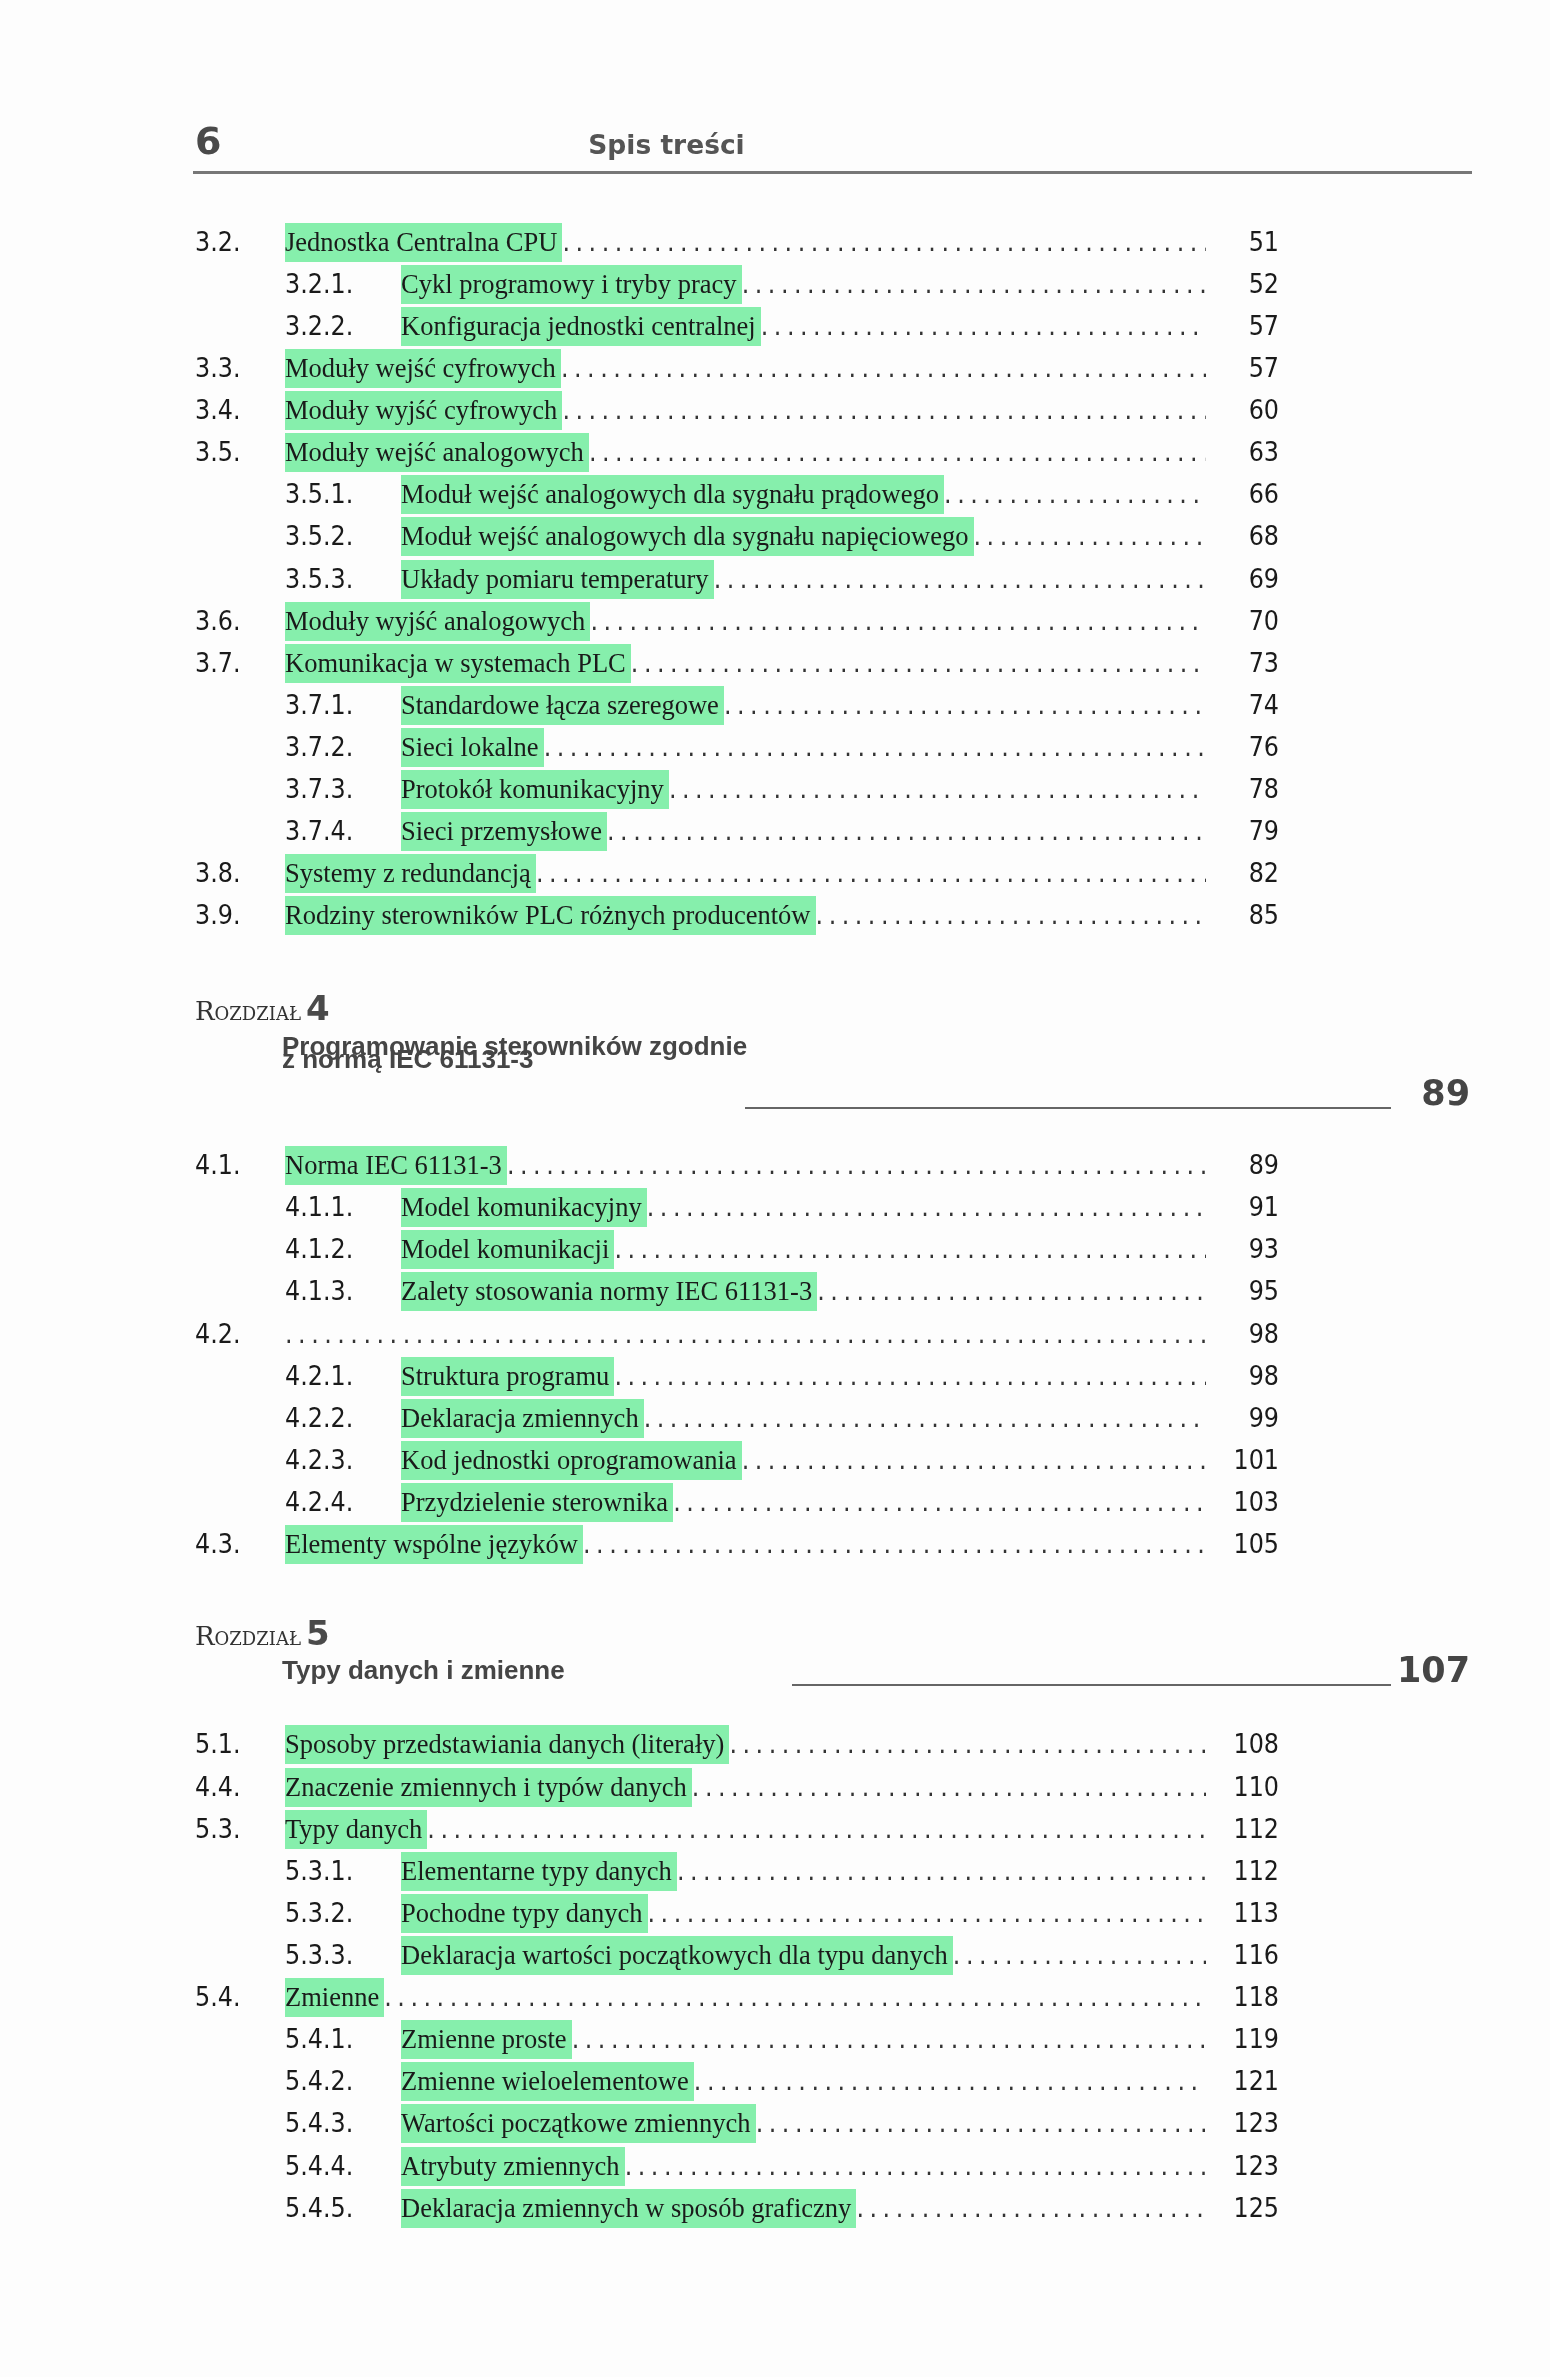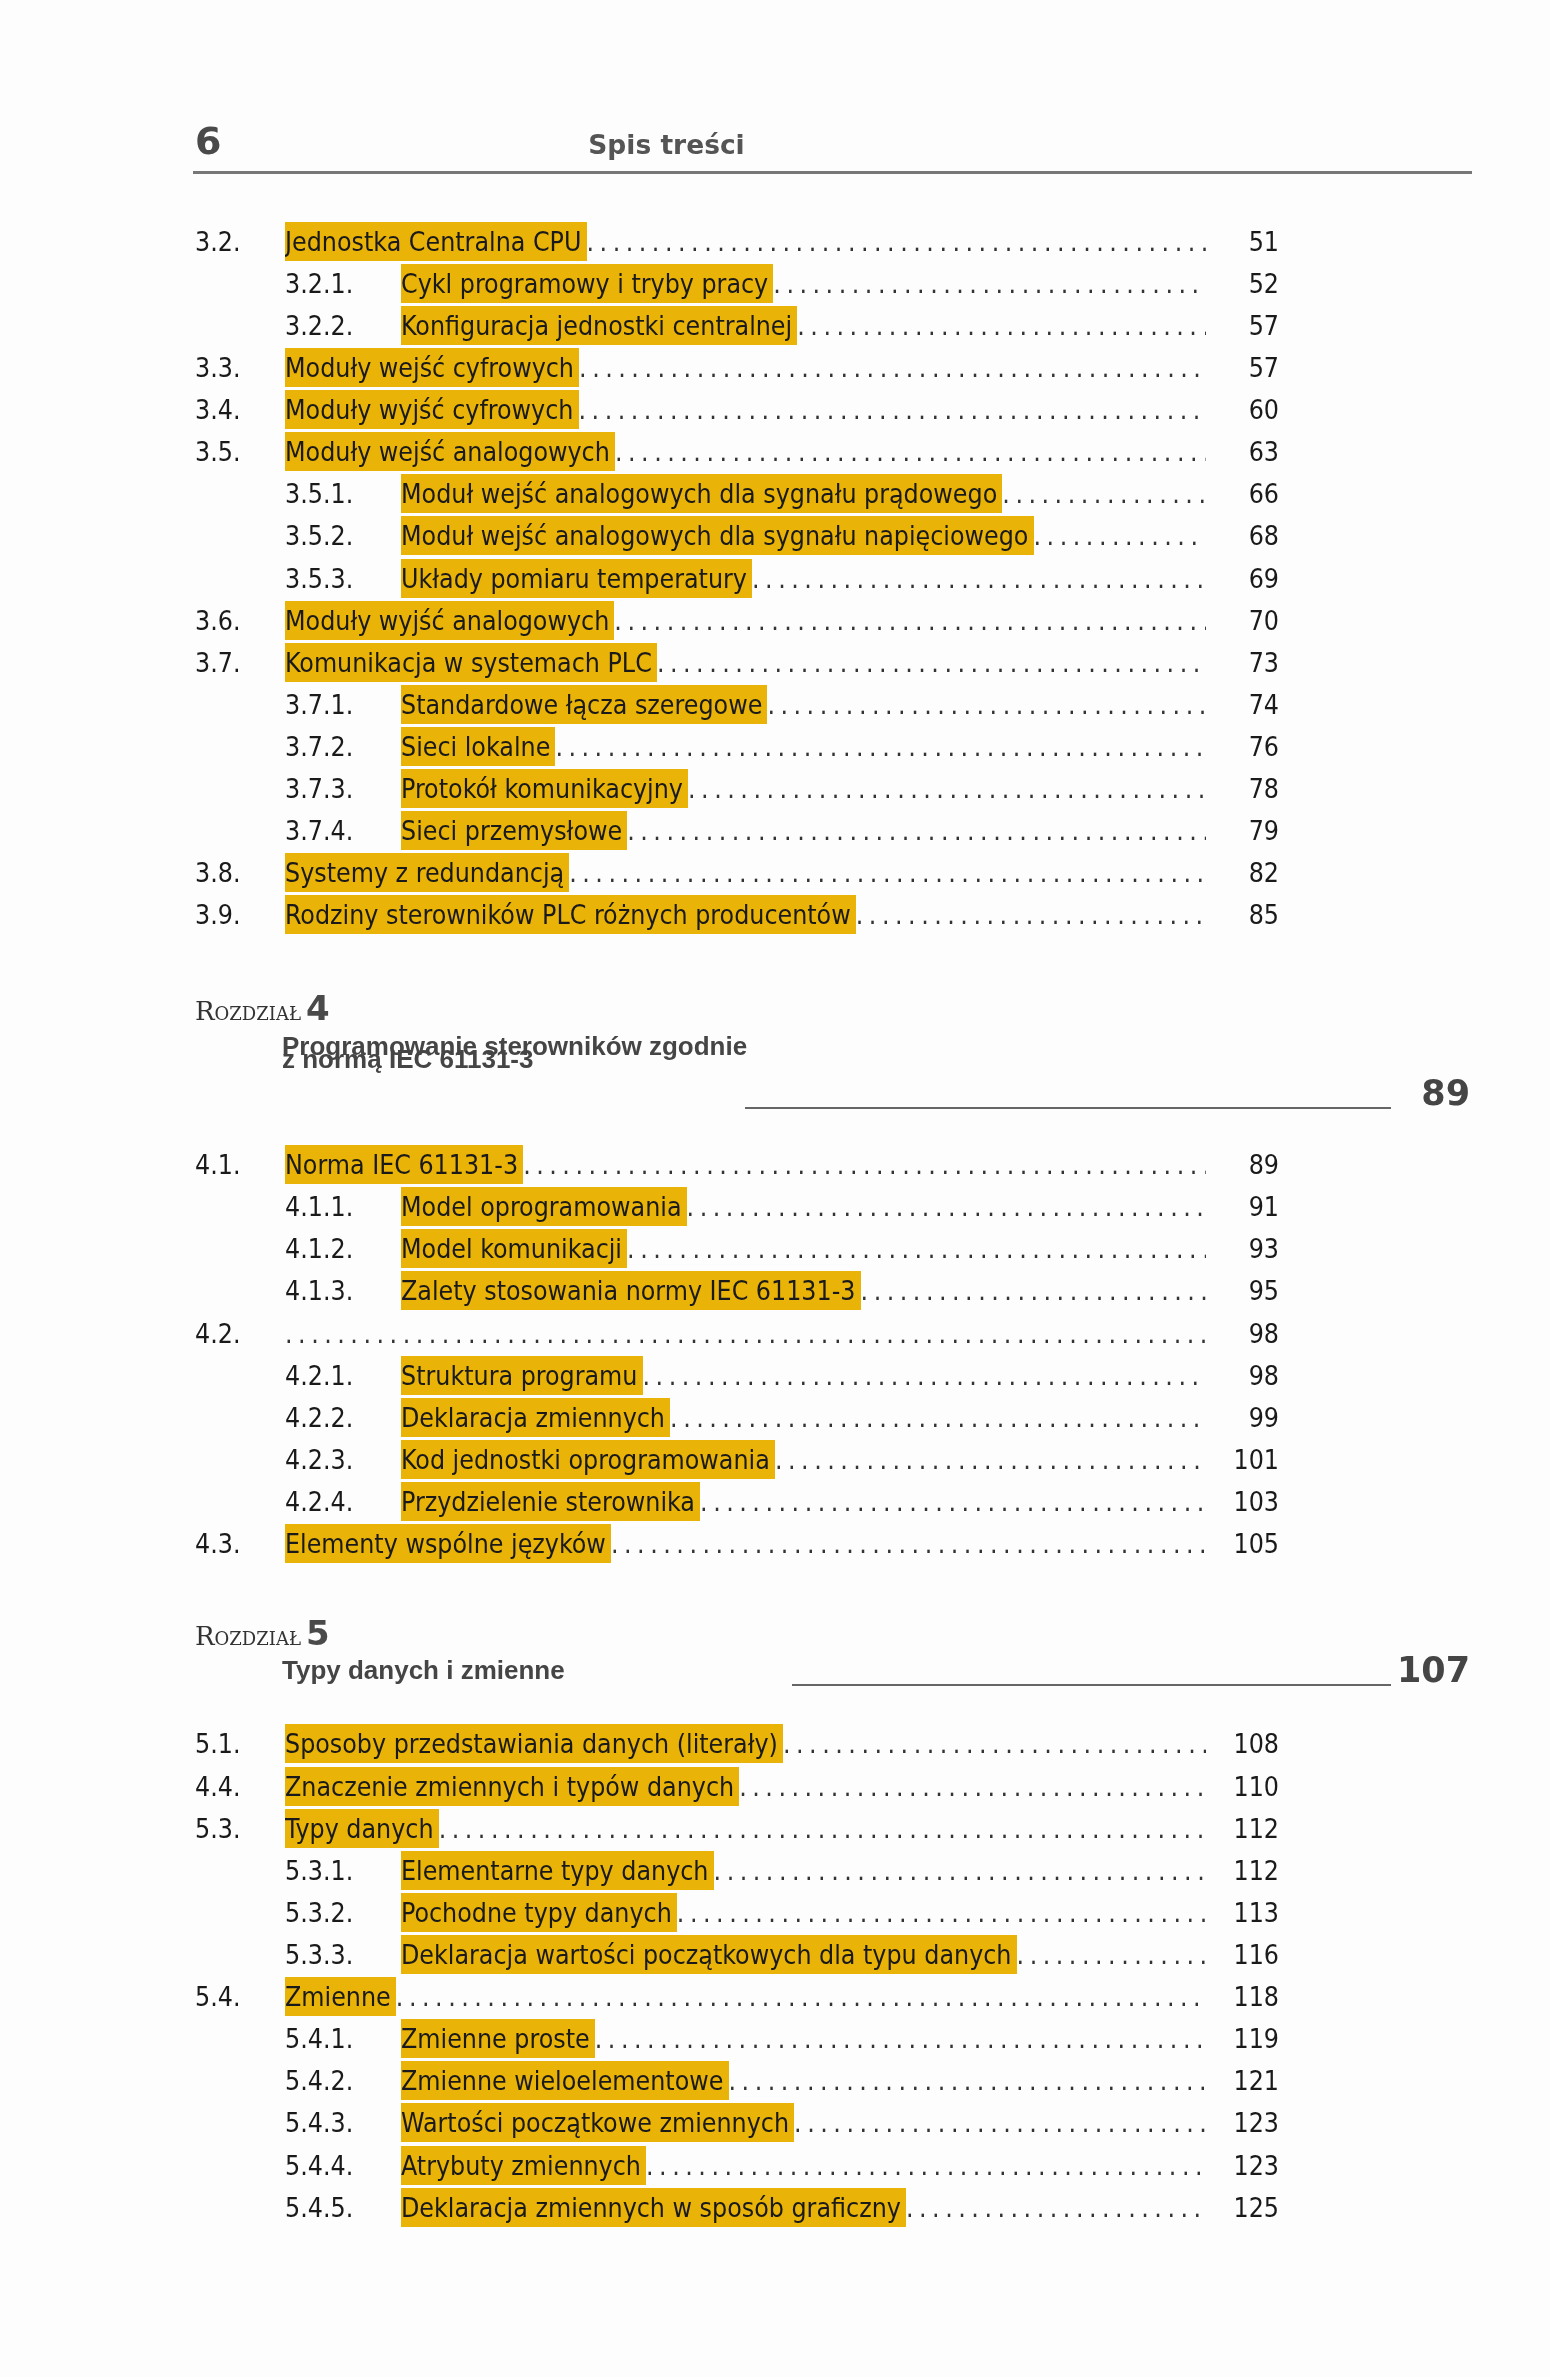--- a/index.html
+++ b/index.html
@@ -5,21 +5,21 @@
     html, body { margin: 0; padding: 0; background: #ffffff; }
     body { width: 1551px; height: 2377px; position: relative; overflow: hidden; font-family: "DejaVu Sans", sans-serif; color: #1a1a1a; }
     .page { position: absolute; left: 0; top: 0; width: 1551px; height: 2377px; background: #fdfdfd; }
     .hdr-num { position: absolute; left: 195px; top: 120px; font-family: "DejaVu Sans", sans-serif; font-weight: bold; font-size: 38px; color: #4a4a4a; line-height: 43px; }
     .hdr-title { position: absolute; left: 0; width: 1282px; text-align: center; top: 128px; font-family: "DejaVu Sans", sans-serif; font-weight: bold; font-size: 26.5px; color: #555; line-height: 34px; padding-left: 51px; box-sizing: border-box; }
     .hdr-rule { position: absolute; left: 193px; top: 171px; width: 1279px; height: 2.6px; background: #777; }
 
     .toc-row { position: absolute; left: 0; width: 1360px; height: 39px; font-size: 26.5px; line-height: 39px; font-family: "DejaVu Sans Condensed", "DejaVu Sans", sans-serif; font-stretch: condensed; }
     .toc-row .num { position: absolute; top: 0; white-space: nowrap; }
     .toc-row .lead { position: absolute; top: 0; right: 154px; display: flex; align-items: baseline; white-space: nowrap; overflow: hidden; }
-    .toc-row .title { white-space: nowrap; background: #eab308; padding-right: 5.1px; }
+    .toc-row .title { white-space: nowrap; background: #86efac; padding-right: 5.1px; font-family: Liberation Serif, serif; }
     .toc-row .dots { flex: 1; overflow: hidden; white-space: nowrap; letter-spacing: 5.5px; color: #333; }
     .toc-row .page-no { position: absolute; top: 0; right: 81px; white-space: nowrap; text-align: center; }
     .lvl1 .num { left: 195px; }
     .lvl1 .lead { left: 285px; }
     .lvl2 .num { left: 285px; }
     .lvl2 .lead { left: 401px; }
 
     .chap-label { position: absolute; left: 195px; font-family: "DejaVu Serif", serif; font-variant: small-caps; font-size: 26px; color: #333; line-height: 34px; }
     .chap-label .chap-num { font-family: "DejaVu Sans", sans-serif; font-variant: normal; font-weight: bold; font-size: 34px; color: #4a4a4a; margin-left: 5.1px; }
     .chap-title { position: absolute; left: 282px; font-family: Liberation Sans, sans-serif; font-weight: bold; font-size: 26px; color: #454545; line-height: 45px; white-space: nowrap; }
@@ -180,21 +180,21 @@
         <span class="num">4.1.</span>
         <span class="lead">
           <span class="title">Norma IEC 61131-3</span>
           <span class="dots">........................................................................................................................................................................................................</span>
         </span>
         <span class="page-no">89</span>
       </div>
       <div class="toc-row lvl2" style="top: 1187px;">
         <span class="num">4.1.1.</span>
         <span class="lead">
-          <span class="title">Model oprogramowania</span>
+          <span class="title">Model komunikacyjny</span>
           <span class="dots">........................................................................................................................................................................................................</span>
         </span>
         <span class="page-no">91</span>
       </div>
       <div class="toc-row lvl2" style="top: 1229px;">
         <span class="num">4.1.2.</span>
         <span class="lead">
           <span class="title">Model komunikacji</span>
           <span class="dots">........................................................................................................................................................................................................</span>
         </span>

